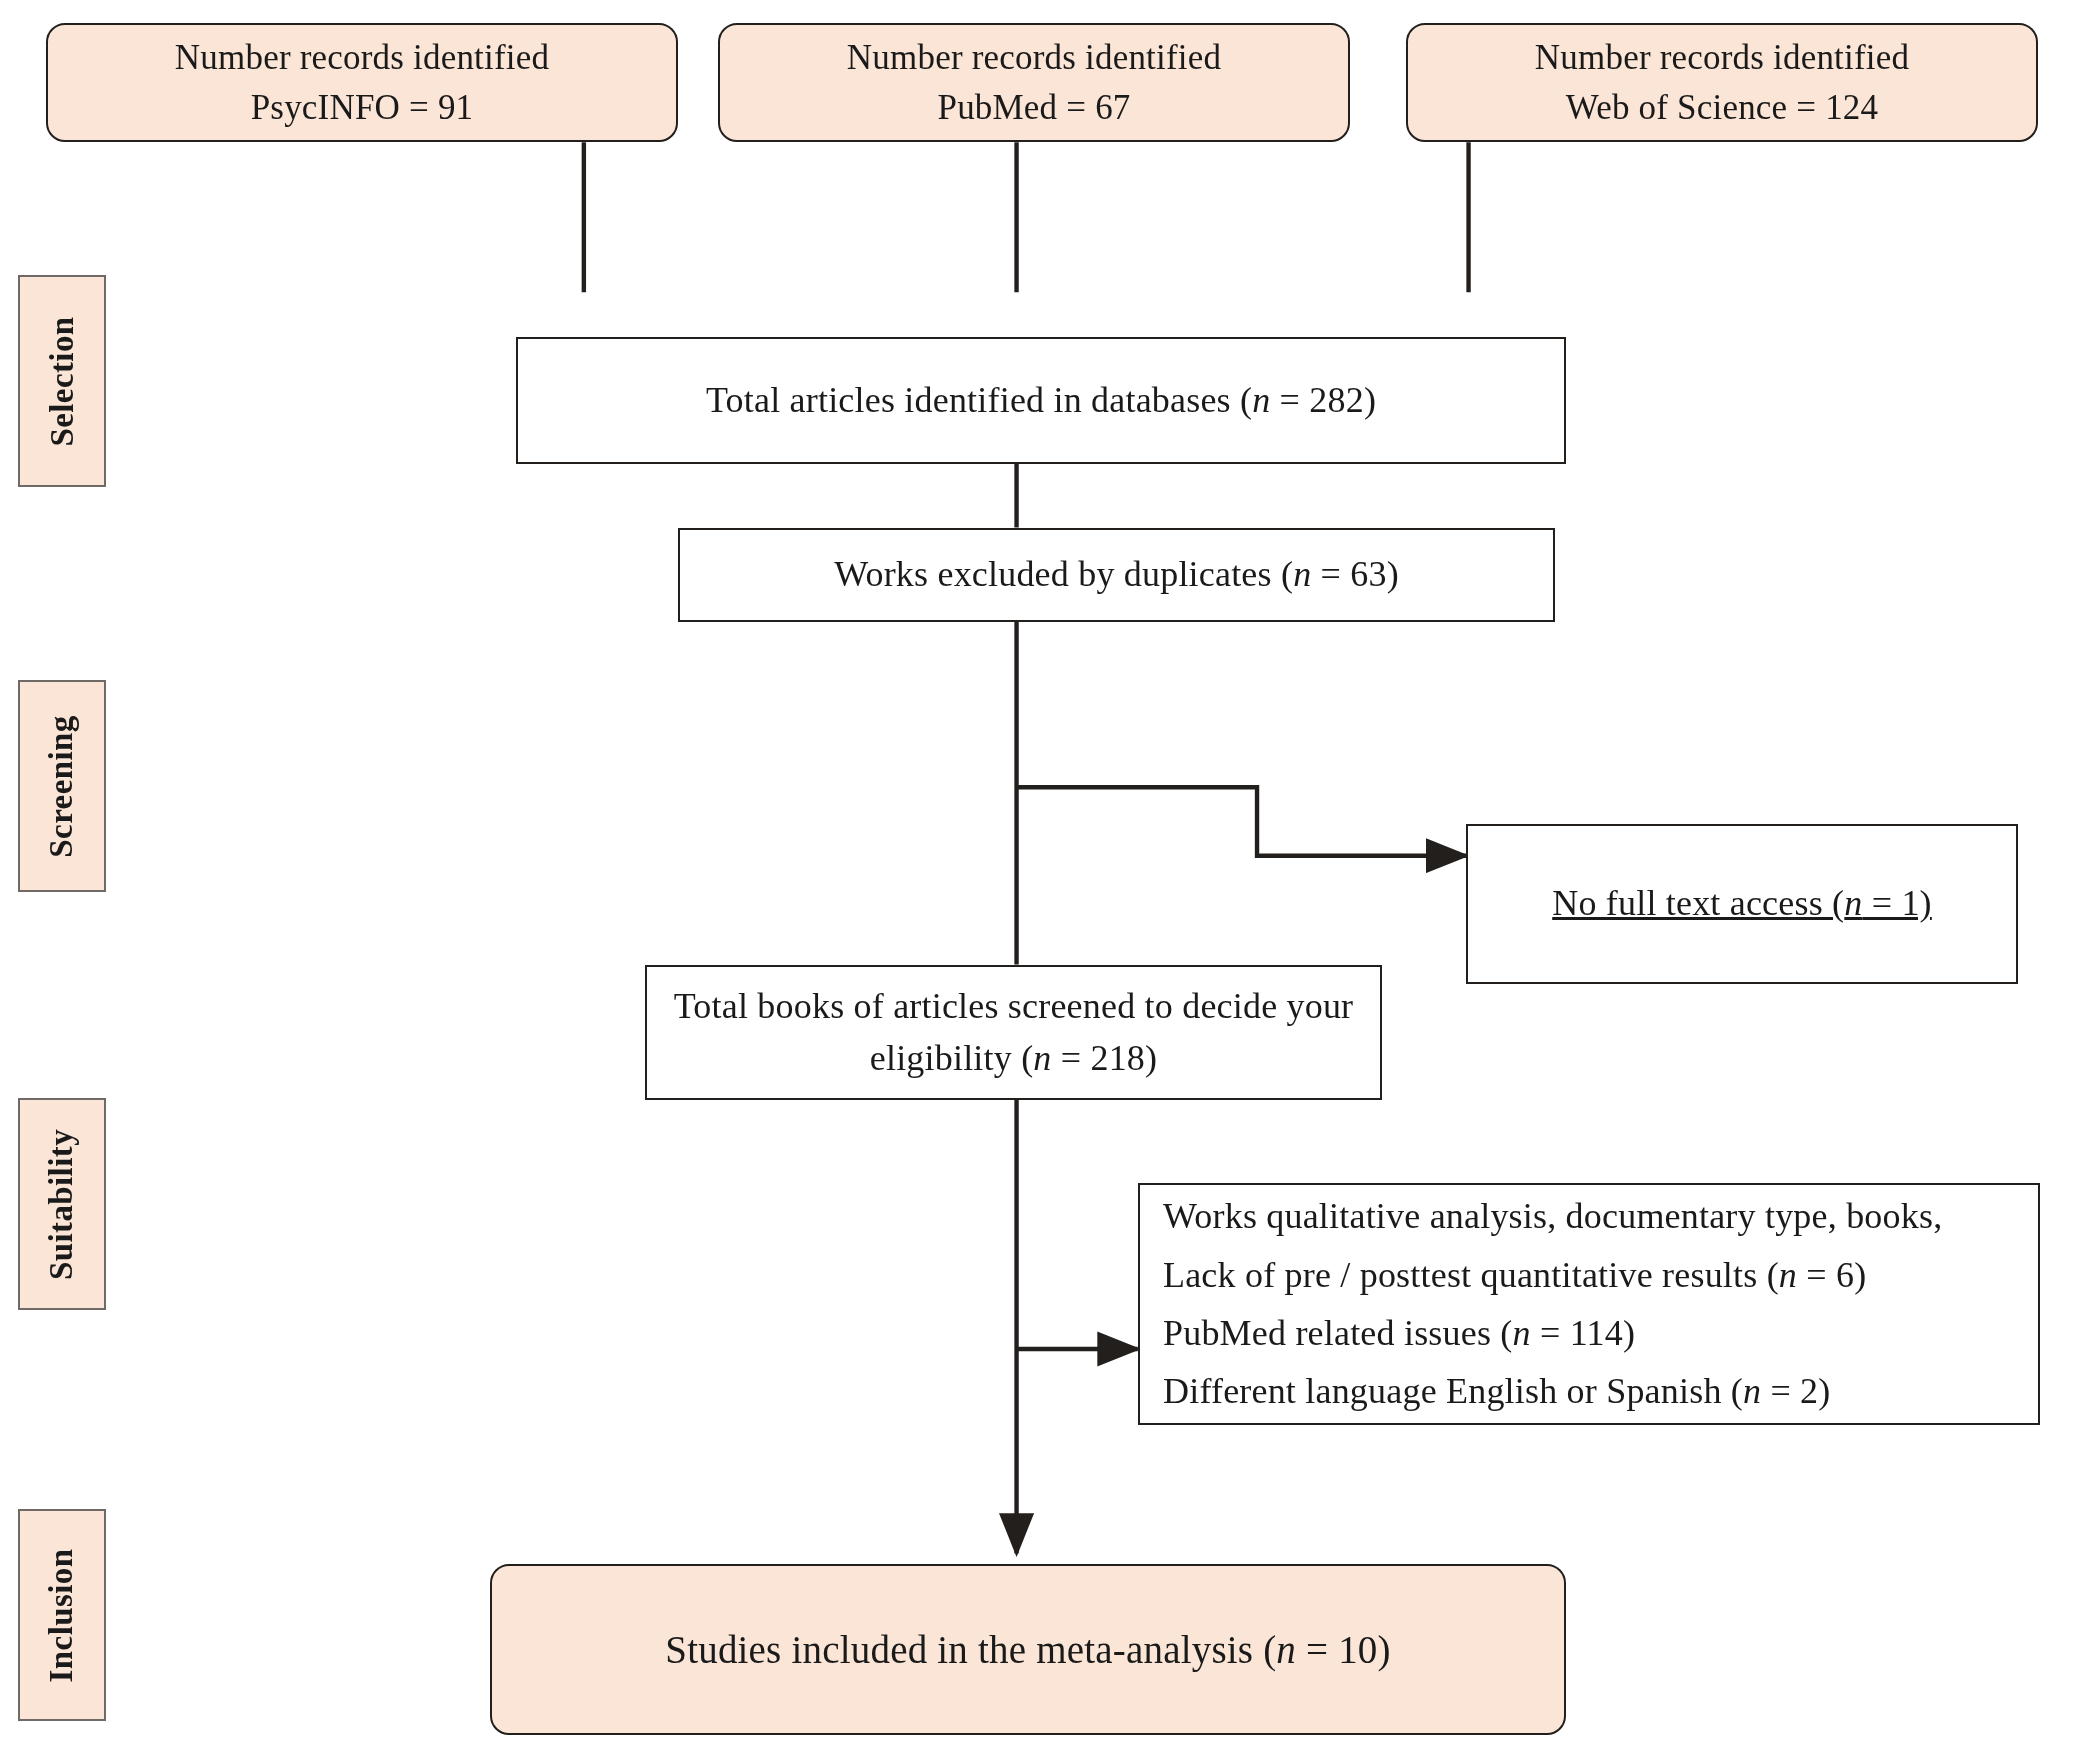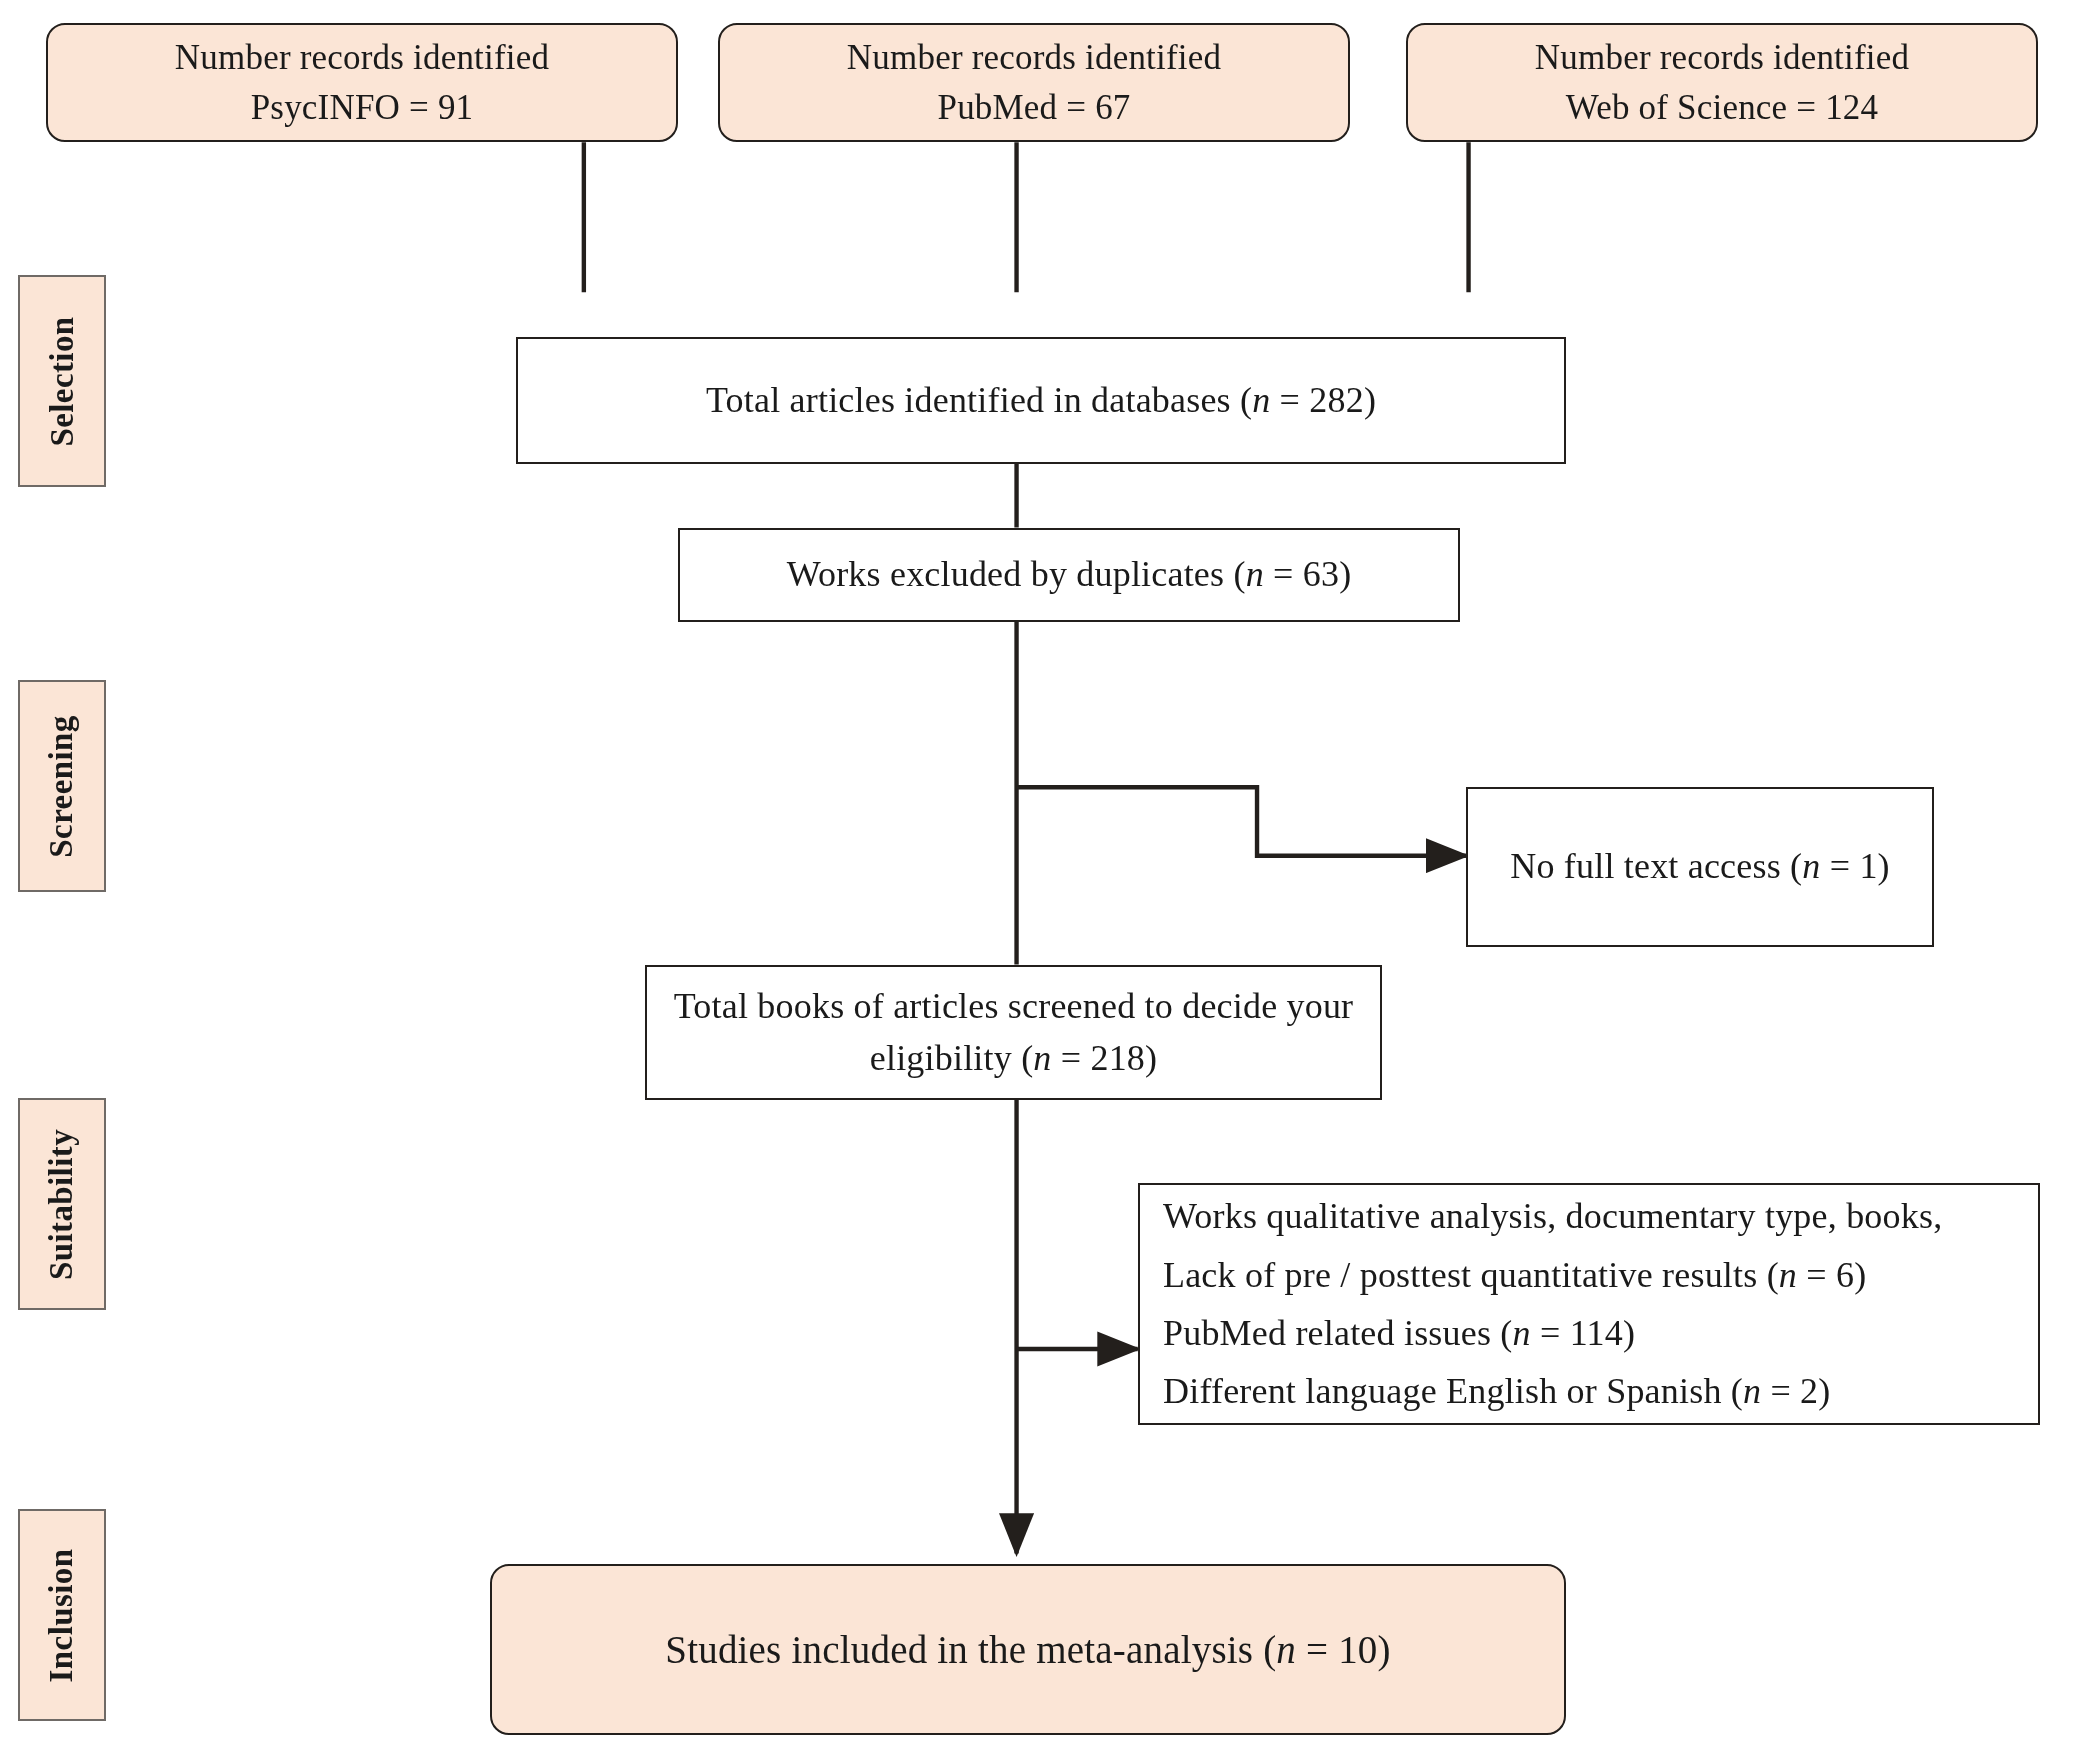--- a/index.html
+++ b/index.html
@@ -172,27 +172,27 @@
       <span class="line">Web of Science = 124</span>
     </span>
   </div>
 
   <div class="node hollow fs-total" style="left:516px; top:292px; width:1050px; height:127px;margin-top:45px;">
     <span class="txt">
       <span class="line"><span>Total articles identified in databases (</span><em class="n">n</em><span> = 282)</span></span>
     </span>
   </div>
 
-  <div class="node hollow fs-dup" style="left:678px; top:528px; width:782px; height:94px;">
+  <div class="node hollow fs-dup" style="left:678px; top:528px; width:877px; height:94px;">
     <span class="txt">
       <span class="line"><span>Works excluded by duplicates (</span><em class="n">n</em><span> = 63)</span></span>
     </span>
   </div>
 
-  <div class="node hollow fs-nofull" style="left:1466px; top:787px; width:468px; height:160px;">
+  <div class="node hollow fs-nofull" style="left:1466px; top:824px; width:552px; height:160px;text-decoration:underline;">
     <span class="txt">
       <span class="line"><span>No full text access (</span><em class="n">n</em><span> = 1)</span></span>
     </span>
   </div>
 
   <div class="node hollow fs-screened" style="left:645px; top:965px; width:737px; height:135px;">
     <span class="txt">
       <span class="line">Total books of articles screened to decide your</span>
       <span class="line"><span>eligibility (</span><em class="n">n</em><span> = 218)</span></span>
     </span>

